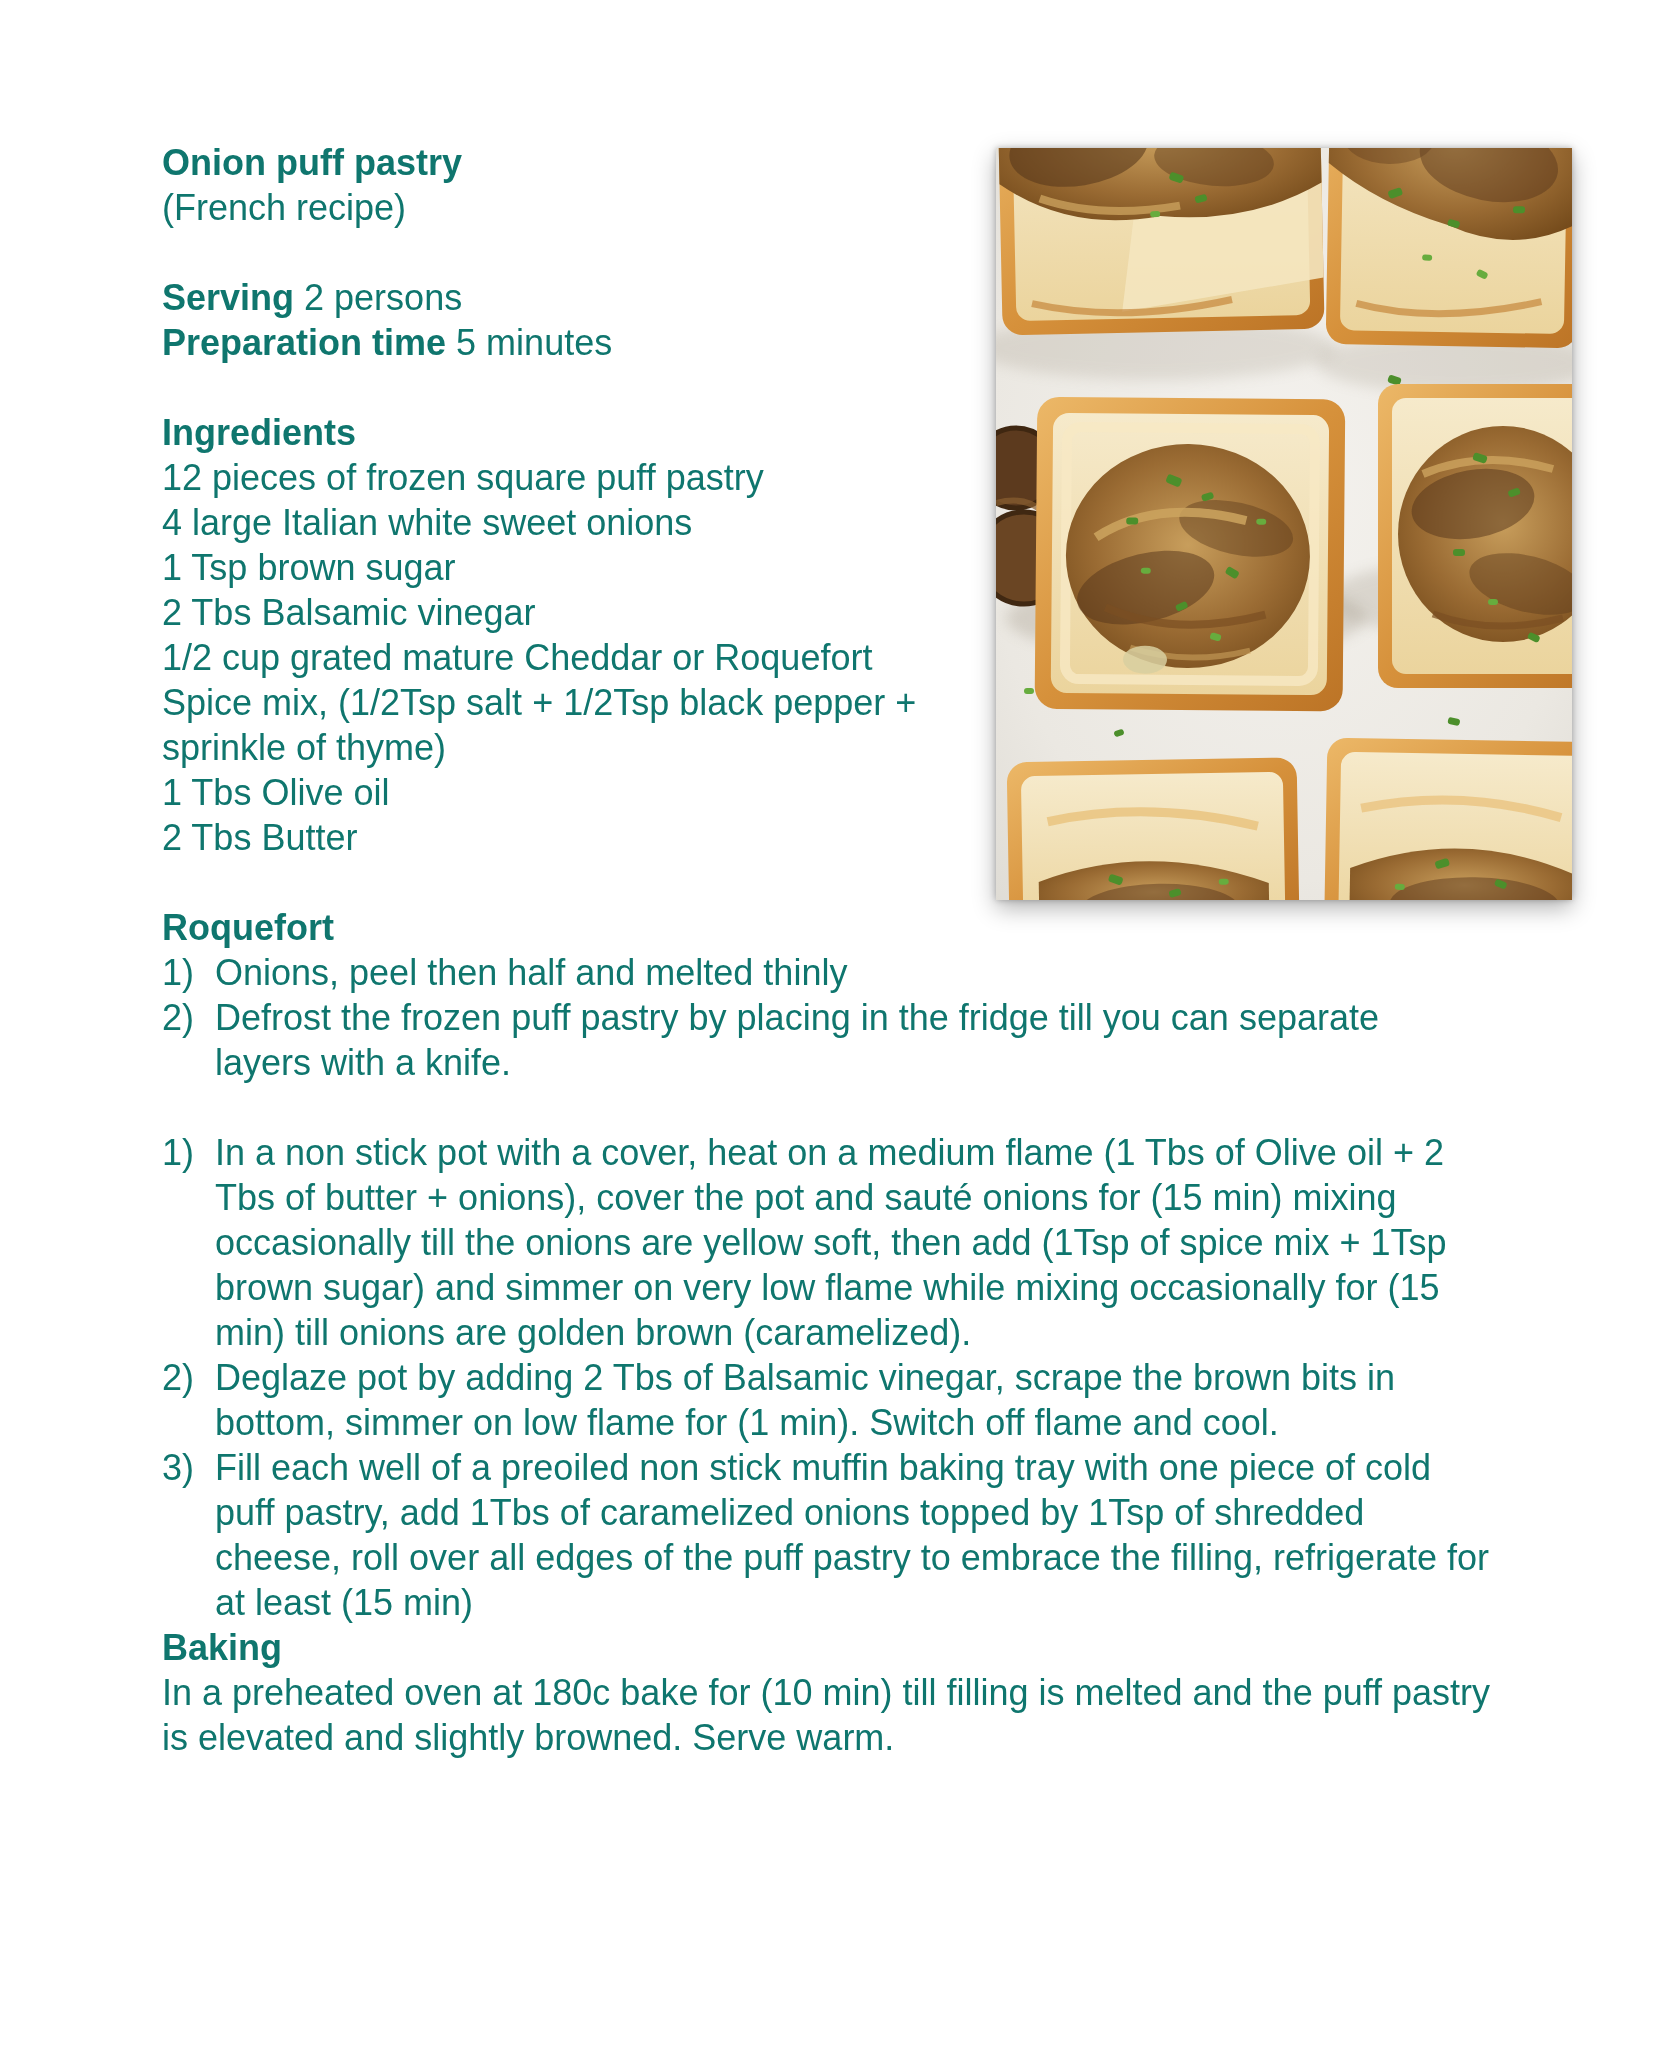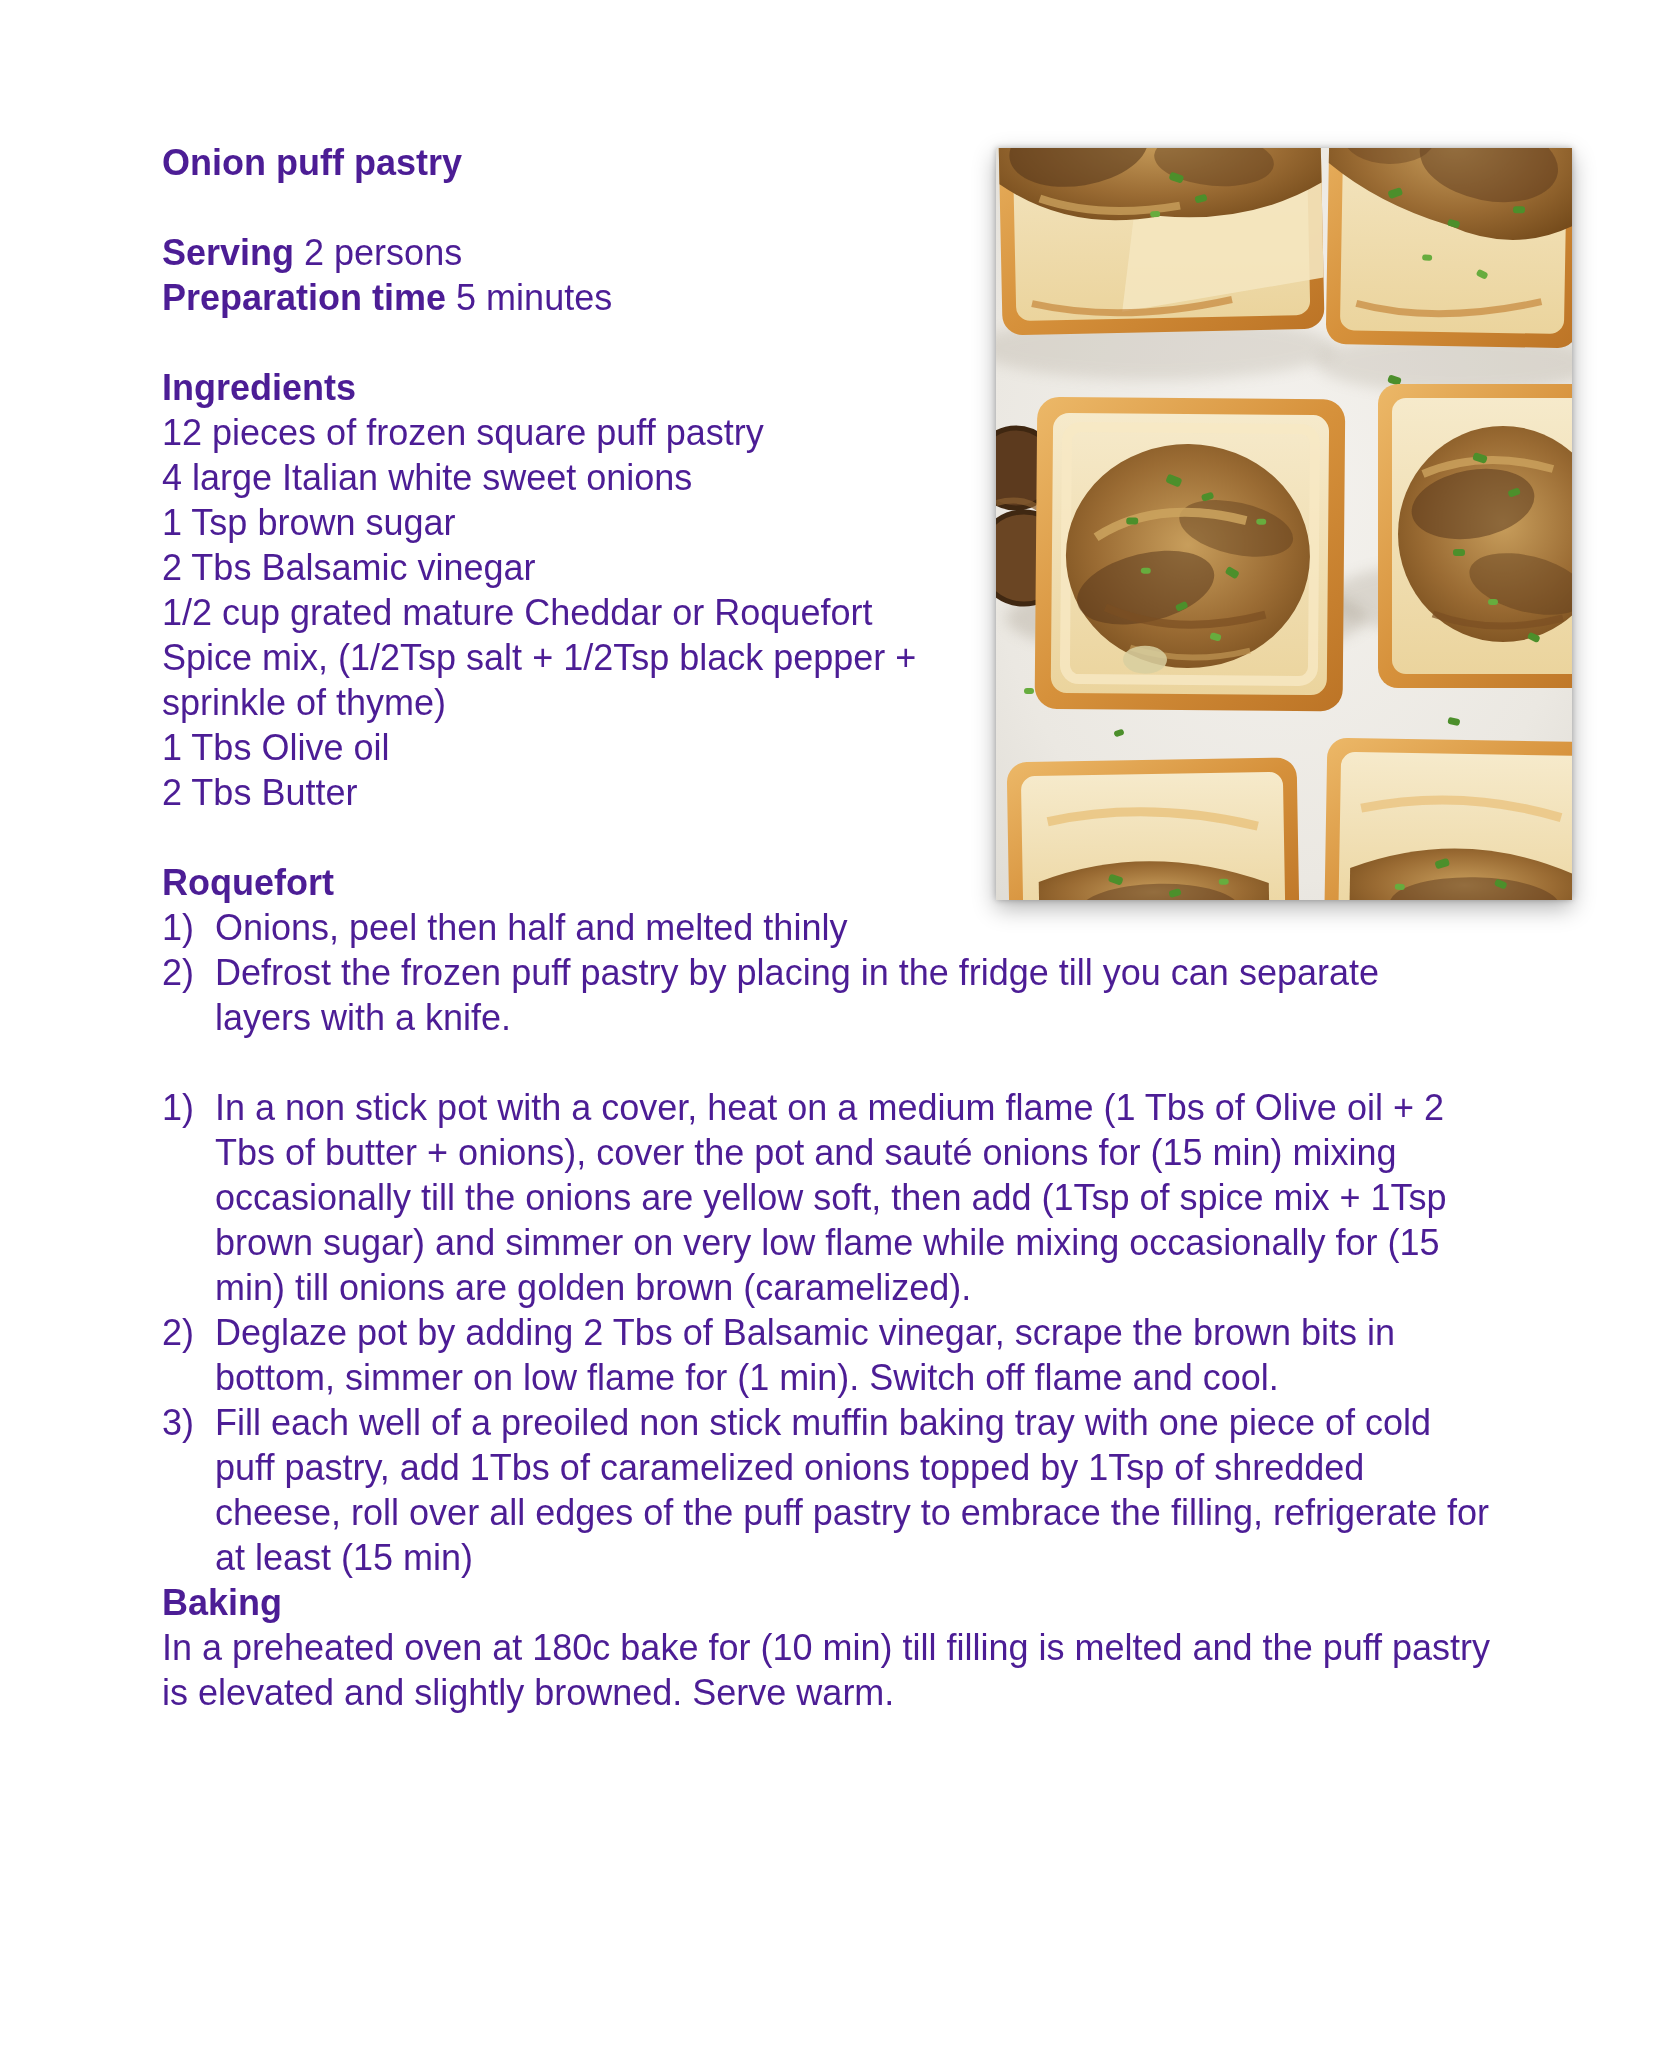--- a/index.html
+++ b/index.html
@@ -3,21 +3,21 @@
 <meta charset="utf-8">
 <style>
   html,body { margin:0; padding:0; background:#ffffff; }
   .page {
     position:relative;
     width:1668px; height:2061px;
     background:#ffffff;
     font-family:"Liberation Sans", sans-serif;
     font-size:36px;
     line-height:45px;
-    color:#4c1d95;
+    color:#0f766e;
     overflow:hidden;
   }
   .content { position:absolute; left:162px; top:140px; width:1412px; }
   .b { font-weight:bold; }
   .blank { height:45px; }
   .lines { white-space:pre-line; }
   .li { display:flex; align-items:flex-start; }
   .num { flex:0 0 53px; width:53px; }
   .txt { flex:1 1 auto; }
   .photo-frame {
@@ -181,20 +181,21 @@
           <rect x="170" y="140" width="12" height="7" rx="3" transform="rotate(22 176 143)"></rect>
           <rect x="70" y="145" width="10" height="6" rx="3" fill="#67AC3E"></rect>
         </g>
       </g>
     </svg>
   </div>
 
   <div class="content">
 
     <div class="b">Onion puff pastry</div>
+    <div>(French recipe)</div>
 
     <div class="blank"></div>
 
     <div><span class="b">Serving</span><span> 2 persons</span></div>
     <div><span class="b">Preparation time</span><span> 5 minutes</span></div>
 
     <div class="blank"></div>
 
     <div class="b">Ingredients</div>
     <div class="lines">12 pieces of frozen square puff pastry

